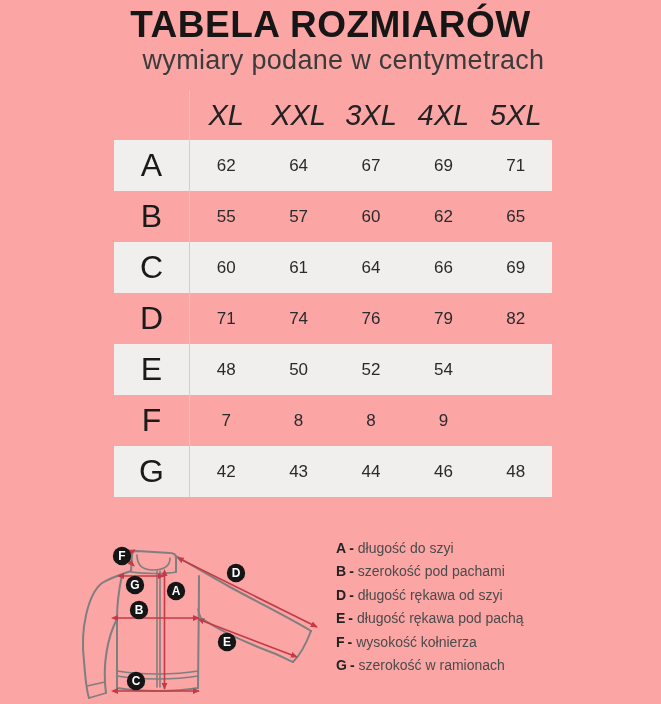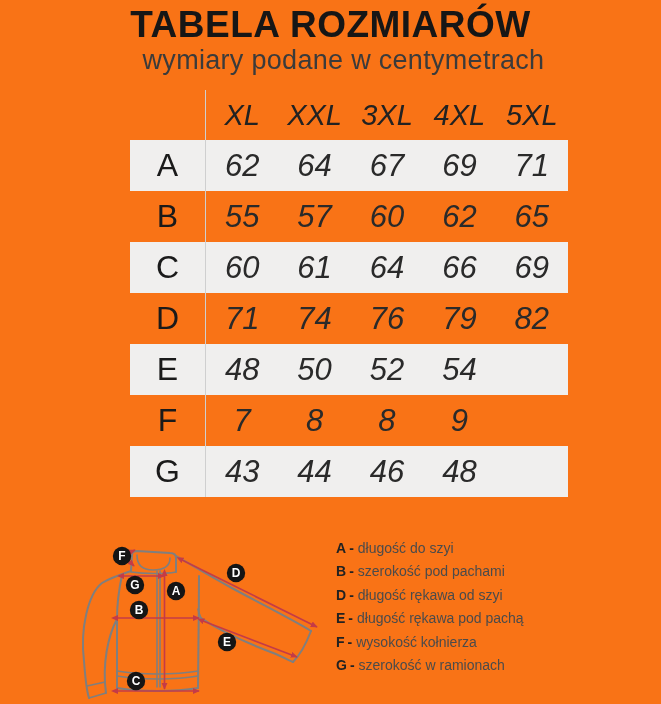--- a/index.html
+++ b/index.html
@@ -1,33 +1,33 @@
 <!DOCTYPE html>
 <html><head>
 <meta charset="utf-8">
 <style>
   html,body{margin:0;padding:0;background:#fff;}
   .page{
-    position:relative;width:661px;height:704px;background:#f97316;overflow:hidden;
+    position:relative;width:661px;height:704px;background:#fca5a5;overflow:hidden;
     font-family:"Liberation Sans",sans-serif;color:#1e1e1e;
   }
   
   .hdr{position:absolute;top:4px;left:0;width:661px;text-align:center;}
   .hdr h1{margin:0;font-size:37px;font-weight:700;letter-spacing:.5px;color:#161616;line-height:1.15;}
   .hdr .sub{margin-top:0;font-size:27px;font-weight:400;letter-spacing:.3px;color:#3b3b3b;line-height:1.0;padding-left:26px;}
   
-  .size-table{position:absolute;left:130px;top:90px;width:438px;}
+  .size-table{position:absolute;left:114px;top:90px;width:438px;}
   .trow{display:grid;grid-template-columns:76px repeat(5,1fr);}
   .trow.head{height:50px;}
   .trow.body{height:51px;}
   .trow.shaded{background:#f0efee;}
   .cell{display:flex;align-items:center;justify-content:center;}
   .cell-label{border-right:1px solid #cfcfcf;font-size:32px;font-weight:400;color:#1a1a1a;}
   .cell-col{font-style:italic;font-size:29px;color:#222;}
-  .cell-val{font-style:italic;font-size:31px;color:#2a2a2a;}
+  .cell-val{font-size:17px;color:#2a2a2a;}
   
   .diagram{position:absolute;left:30px;top:534px;}
   .legend{position:absolute;left:336px;top:537px;width:322px;}
   .legend-item{font-size:14px;line-height:23.4px;white-space:nowrap;}
   .legend-letter,.legend-sep{font-weight:700;color:#222;}
   .legend-text{color:#4b4b4b;}
   .legend-sep{padding:0 4px 0 3px;}
   
   .outline{fill:none;stroke:#7f7f7f;stroke-width:2;stroke-linecap:round;stroke-linejoin:round;}
   .thin{stroke-width:1.6;}
@@ -96,20 +96,21 @@
     </div>
     <div class="trow body">
       <div class="cell cell-label">F</div>
       <div class="cell cell-val">7</div>
       <div class="cell cell-val">8</div>
       <div class="cell cell-val">8</div>
       <div class="cell cell-val">9</div>
     </div>
     <div class="trow body shaded">
       <div class="cell cell-label">G</div>
+      <div class="cell cell-val">42</div>
       <div class="cell cell-val">43</div>
       <div class="cell cell-val">44</div>
       <div class="cell cell-val">46</div>
       <div class="cell cell-val">48</div>
     </div>
   </div>
 
   <svg class="diagram" width="310" height="170" viewBox="0 0 310 170" xmlns="http://www.w3.org/2000/svg">
     <defs>
       <marker id="arr" markerWidth="9" markerHeight="8" refX="6.2" refY="3" orient="auto" markerUnits="userSpaceOnUse">

